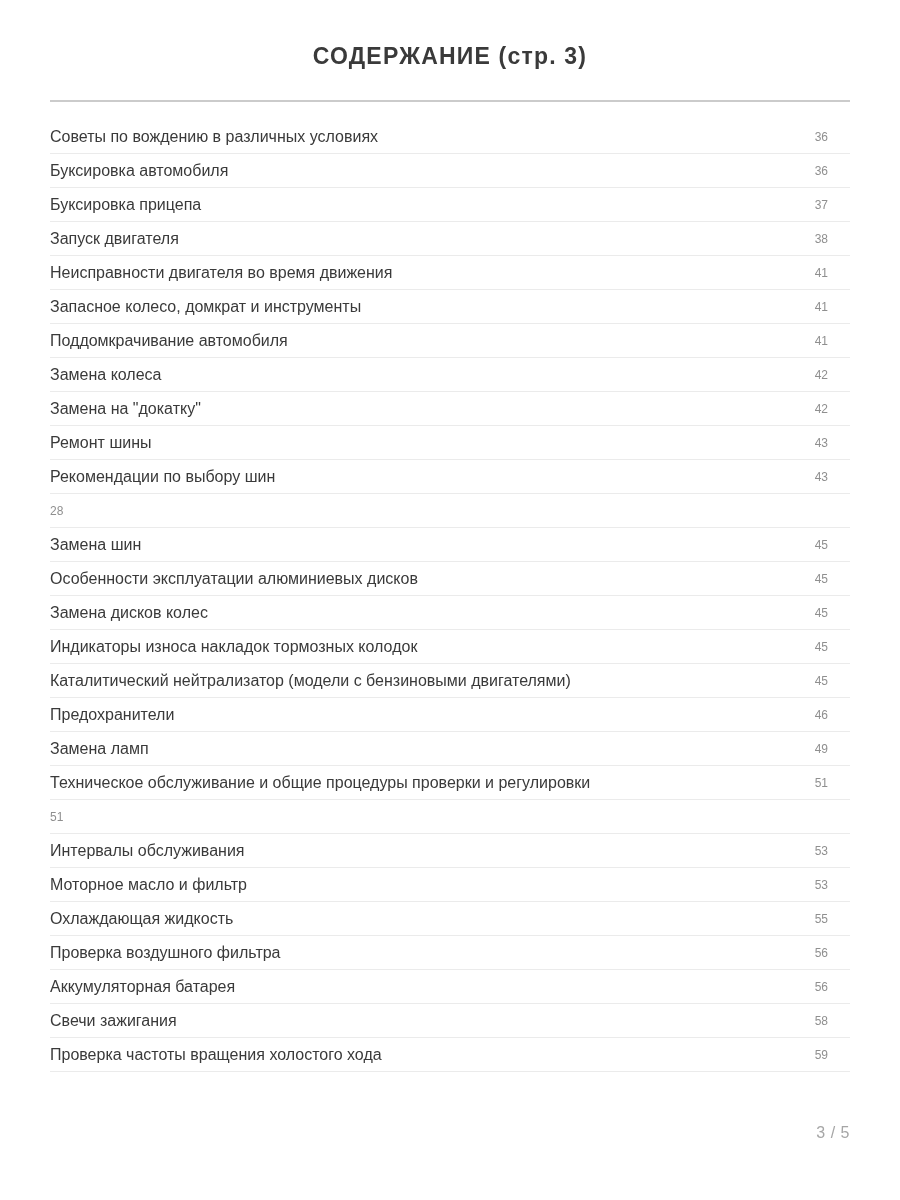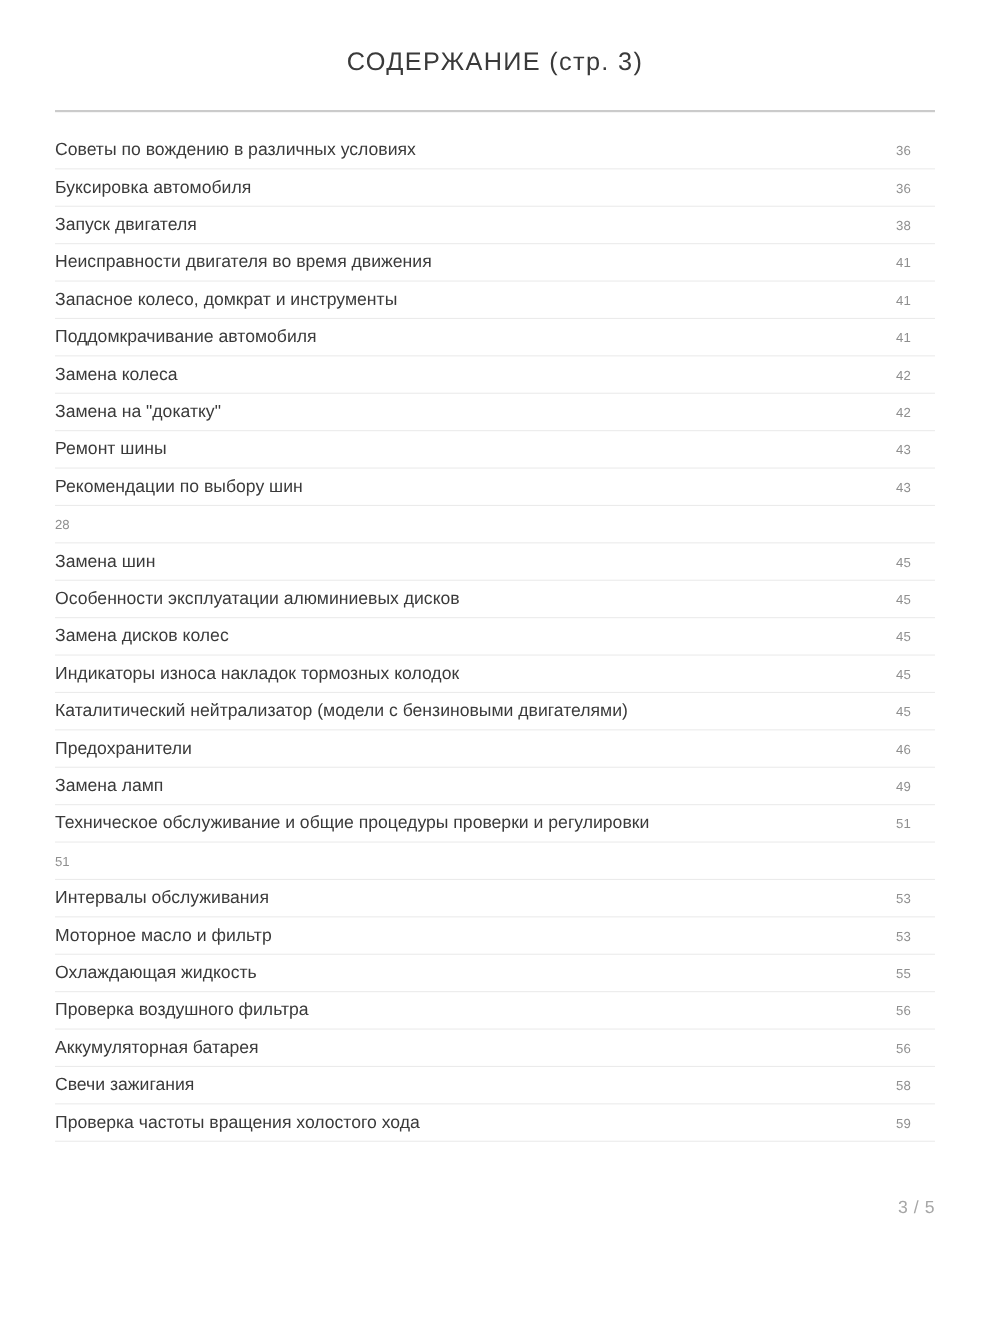--- a/index.html
+++ b/index.html
@@ -16,21 +16,21 @@
   .page {
     width: 800px;
     margin: 0 auto;
   }
   .toc-title {
     margin: 0;
     padding-top: 42px;
     text-align: center;
     font-size: 23px;
     line-height: 28px;
-    font-weight: 400;
+    font-weight: 700;
     letter-spacing: 1.2px;
     color: #3a3a3a;
   }
   .title-divider {
     height: 2px;
     background: #cbcbcb;
     margin-top: 30px;
   }
   .toc-list {
     margin-top: 18px;
@@ -74,20 +74,24 @@
   <div class="toc-row">
     <span class="toc-label">Советы по вождению в различных условиях</span>
     <span class="toc-page">36</span>
   </div>
 
   <div class="toc-row">
     <span class="toc-label">Буксировка автомобиля</span>
     <span class="toc-page">36</span>
   </div>
 
+  <div class="toc-row">
+    <span class="toc-label">Буксировка прицепа</span>
+    <span class="toc-page">37</span>
+  </div>
 
   <div class="toc-row">
     <span class="toc-label">Запуск двигателя</span>
     <span class="toc-page">38</span>
   </div>
 
   <div class="toc-row">
     <span class="toc-label">Неисправности двигателя во время движения</span>
     <span class="toc-page">41</span>
   </div>

